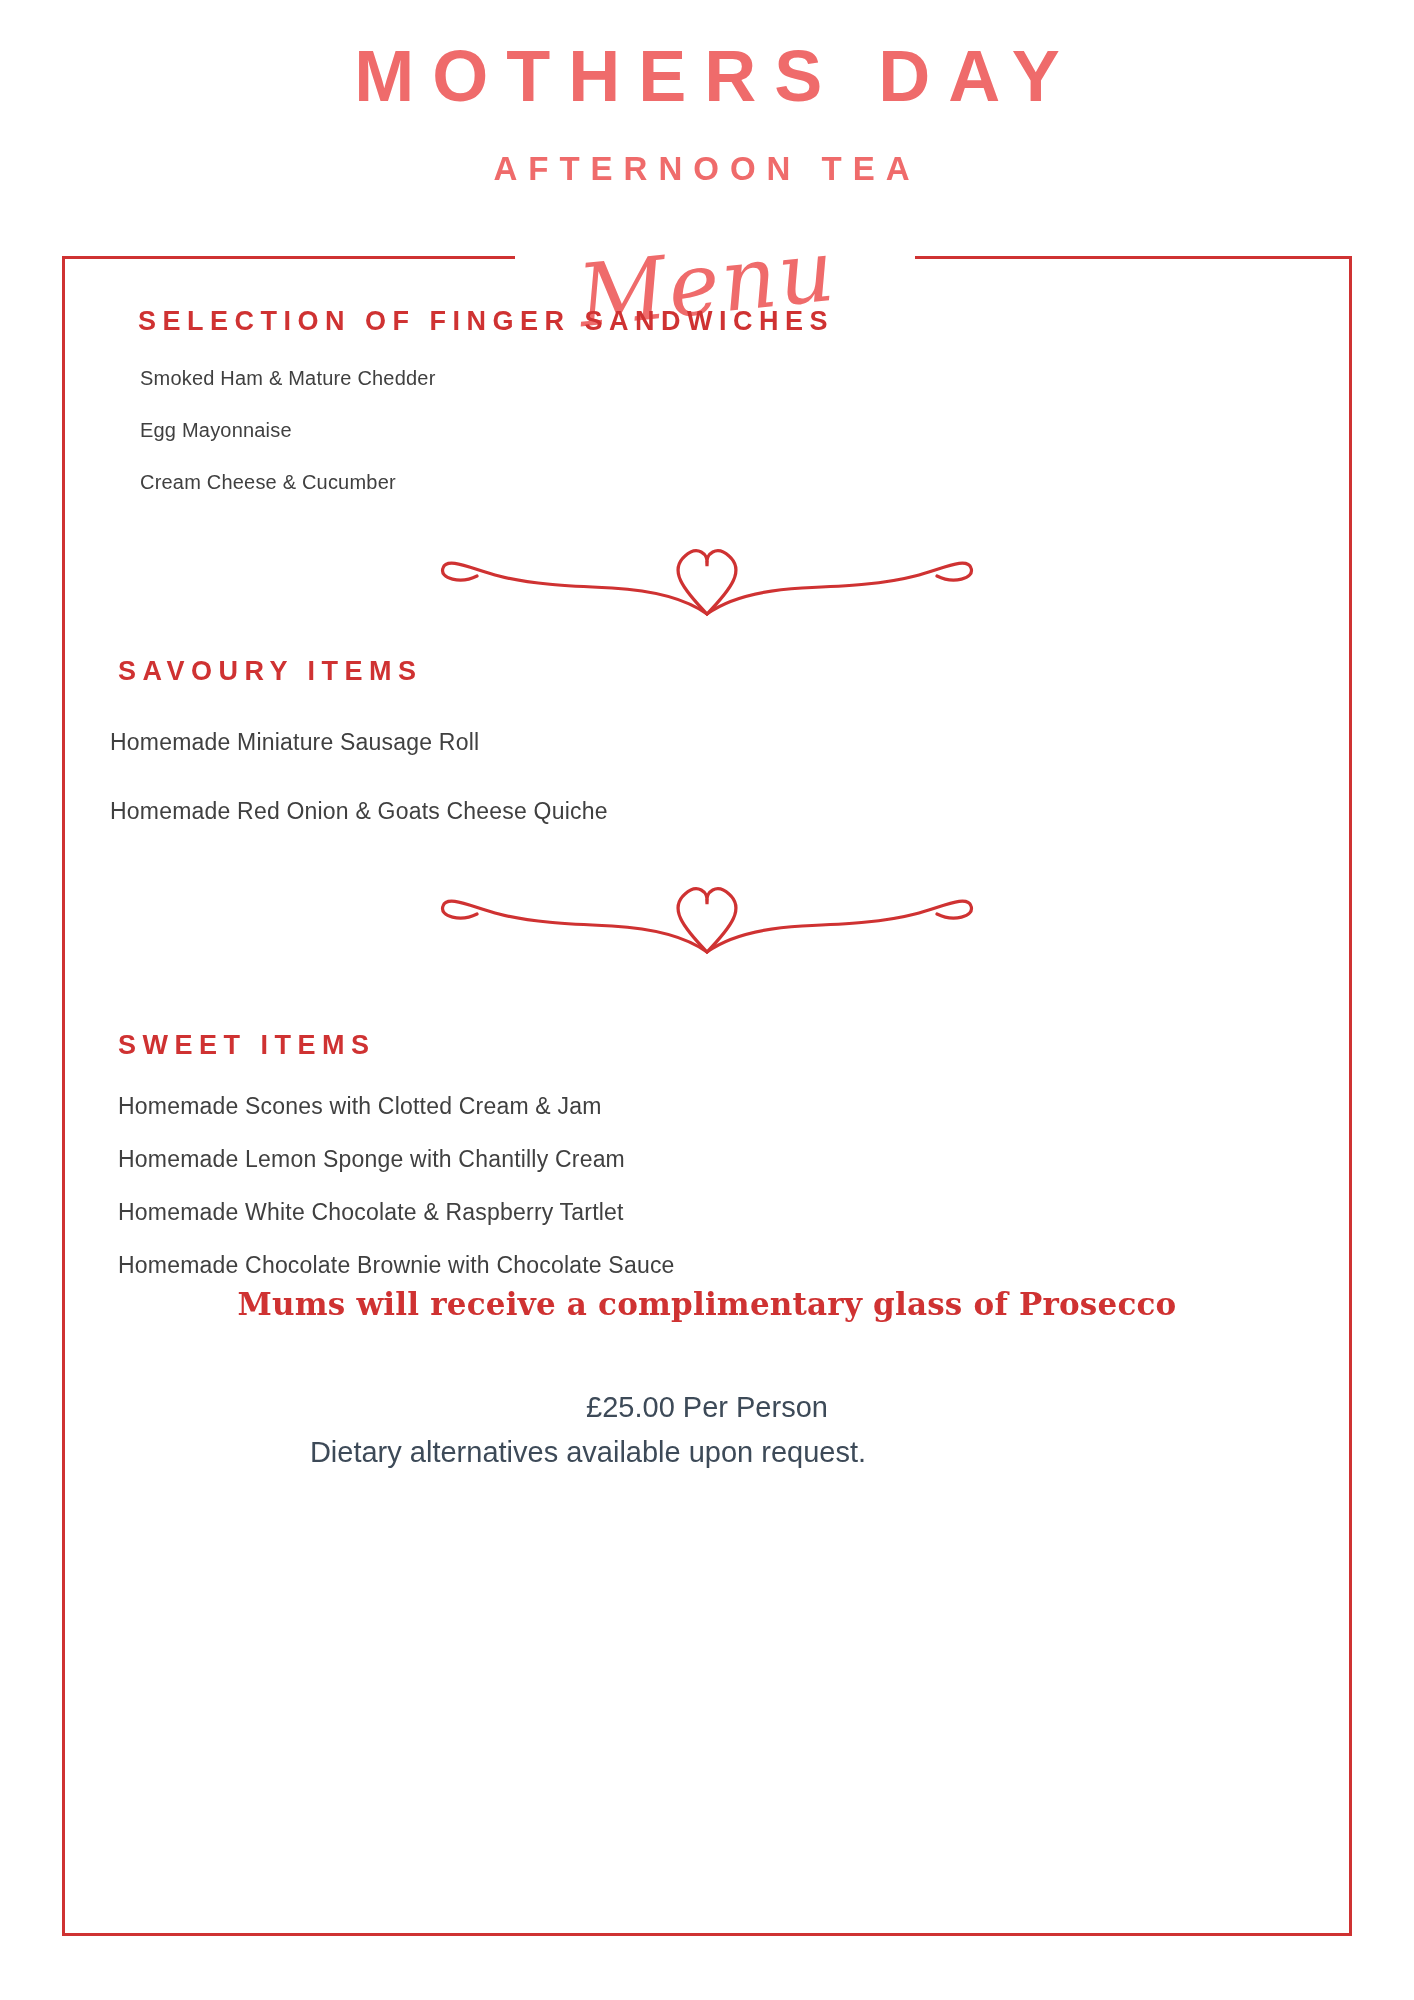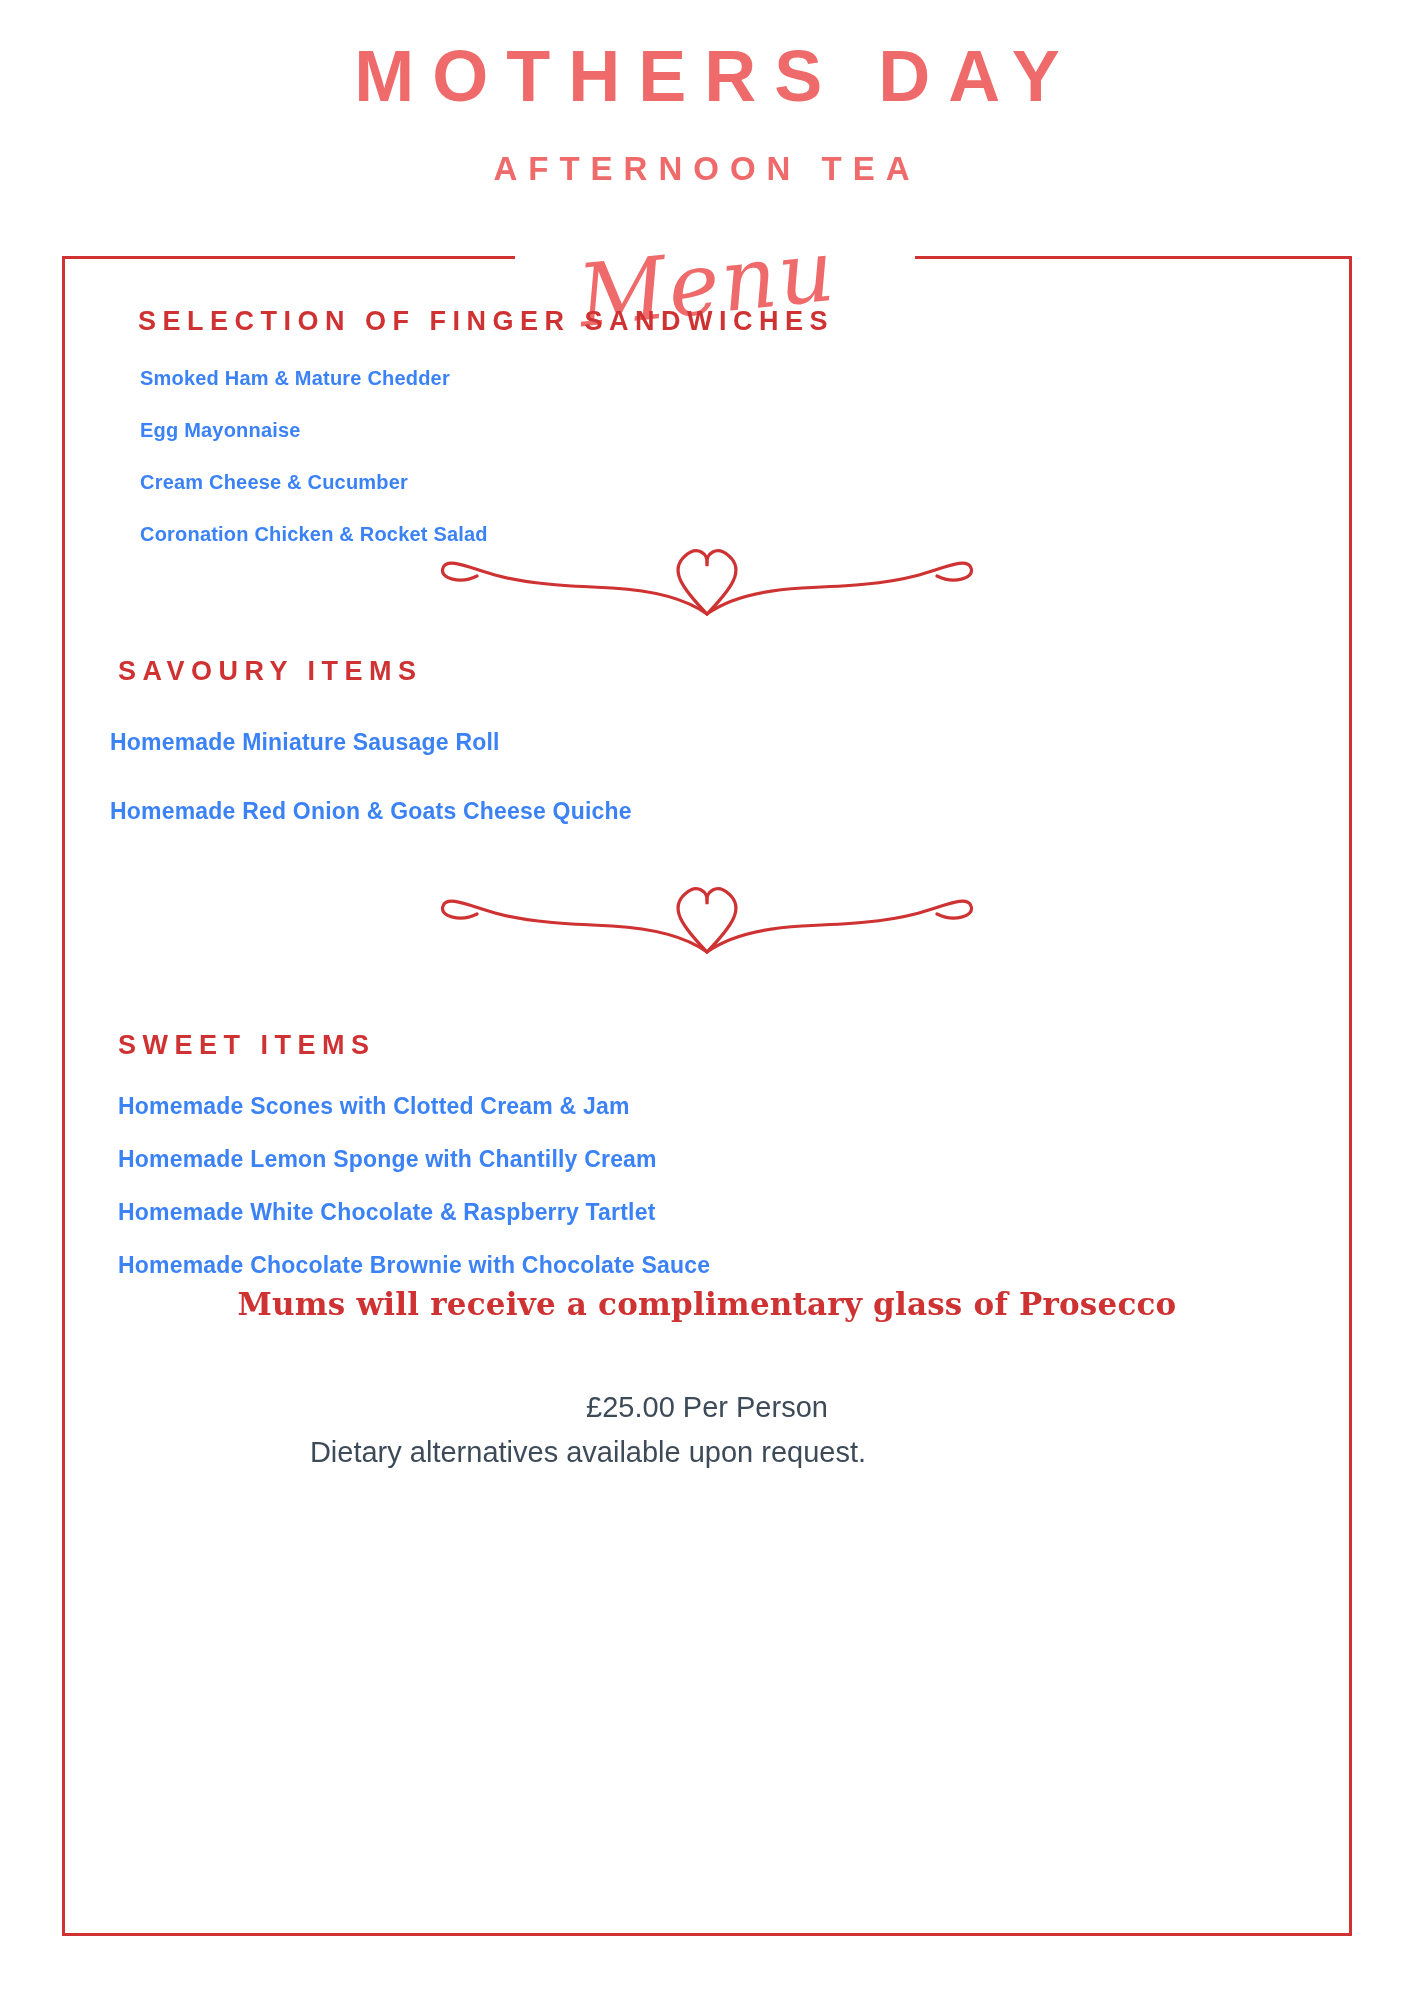--- a/index.html
+++ b/index.html
@@ -96,22 +96,22 @@
   .section-heading {
     font-family: "Liberation Sans", sans-serif;
     font-weight: bold;
     color: #cf3232;
     font-size: 27px;
     letter-spacing: 6.5px;
   }
 
   .menu-item {
     font-family: "Liberation Sans", sans-serif;
-    font-weight: bold;
-    color: #3b82f6;
+    font-weight: normal;
+    color: #404040;
     font-size: 20px;
     letter-spacing: 0.2px;
   }
   .menu-item.lg {
     font-size: 23px;
   }
 
   
   .sec1 { position: absolute; left: 76px; top: 50px; }
   .sec1 .section-heading { margin: 0 0 30px 0; }
@@ -187,21 +187,20 @@
   <div class="frame-gap"></div>
   <div class="script-menu">Menu</div>
 
   <div class="content">
 
     <div class="sec1">
       <div class="section-heading">SELECTION OF FINGER SANDWICHES</div>
       <div class="menu-item">Smoked Ham &amp; Mature Chedder</div>
       <div class="menu-item">Egg Mayonnaise</div>
       <div class="menu-item">Cream Cheese &amp; Cucumber</div>
-      <div class="menu-item">Coronation Chicken &amp; Rocket Salad</div>
     </div>
 
     <div class="divider div1">
       <svg width="540" height="100" viewBox="0 0 540 100" fill="none" xmlns="http://www.w3.org/2000/svg">
         <path d="M270 88 C245 62, 232 44, 248 30 C260 19, 272 27, 270 40 C268 27, 280 19, 292 30 C308 44, 295 62, 270 88 Z" stroke="#cf3232" stroke-width="3.2" fill="none" stroke-linecap="round"></path>
         <path d="M270 88 C245 70, 210 64, 175 62 C130 60, 92 58, 62 50 C35 43, 10 30, 6 42 C2 53, 24 58, 40 50" stroke="#cf3232" stroke-width="3.2" fill="none" stroke-linecap="round"></path>
         <path d="M270 88 C295 70, 330 64, 365 62 C410 60, 448 58, 478 50 C505 43, 530 30, 534 42 C538 53, 516 58, 500 50" stroke="#cf3232" stroke-width="3.2" fill="none" stroke-linecap="round"></path>
       </svg>
     </div>
 

